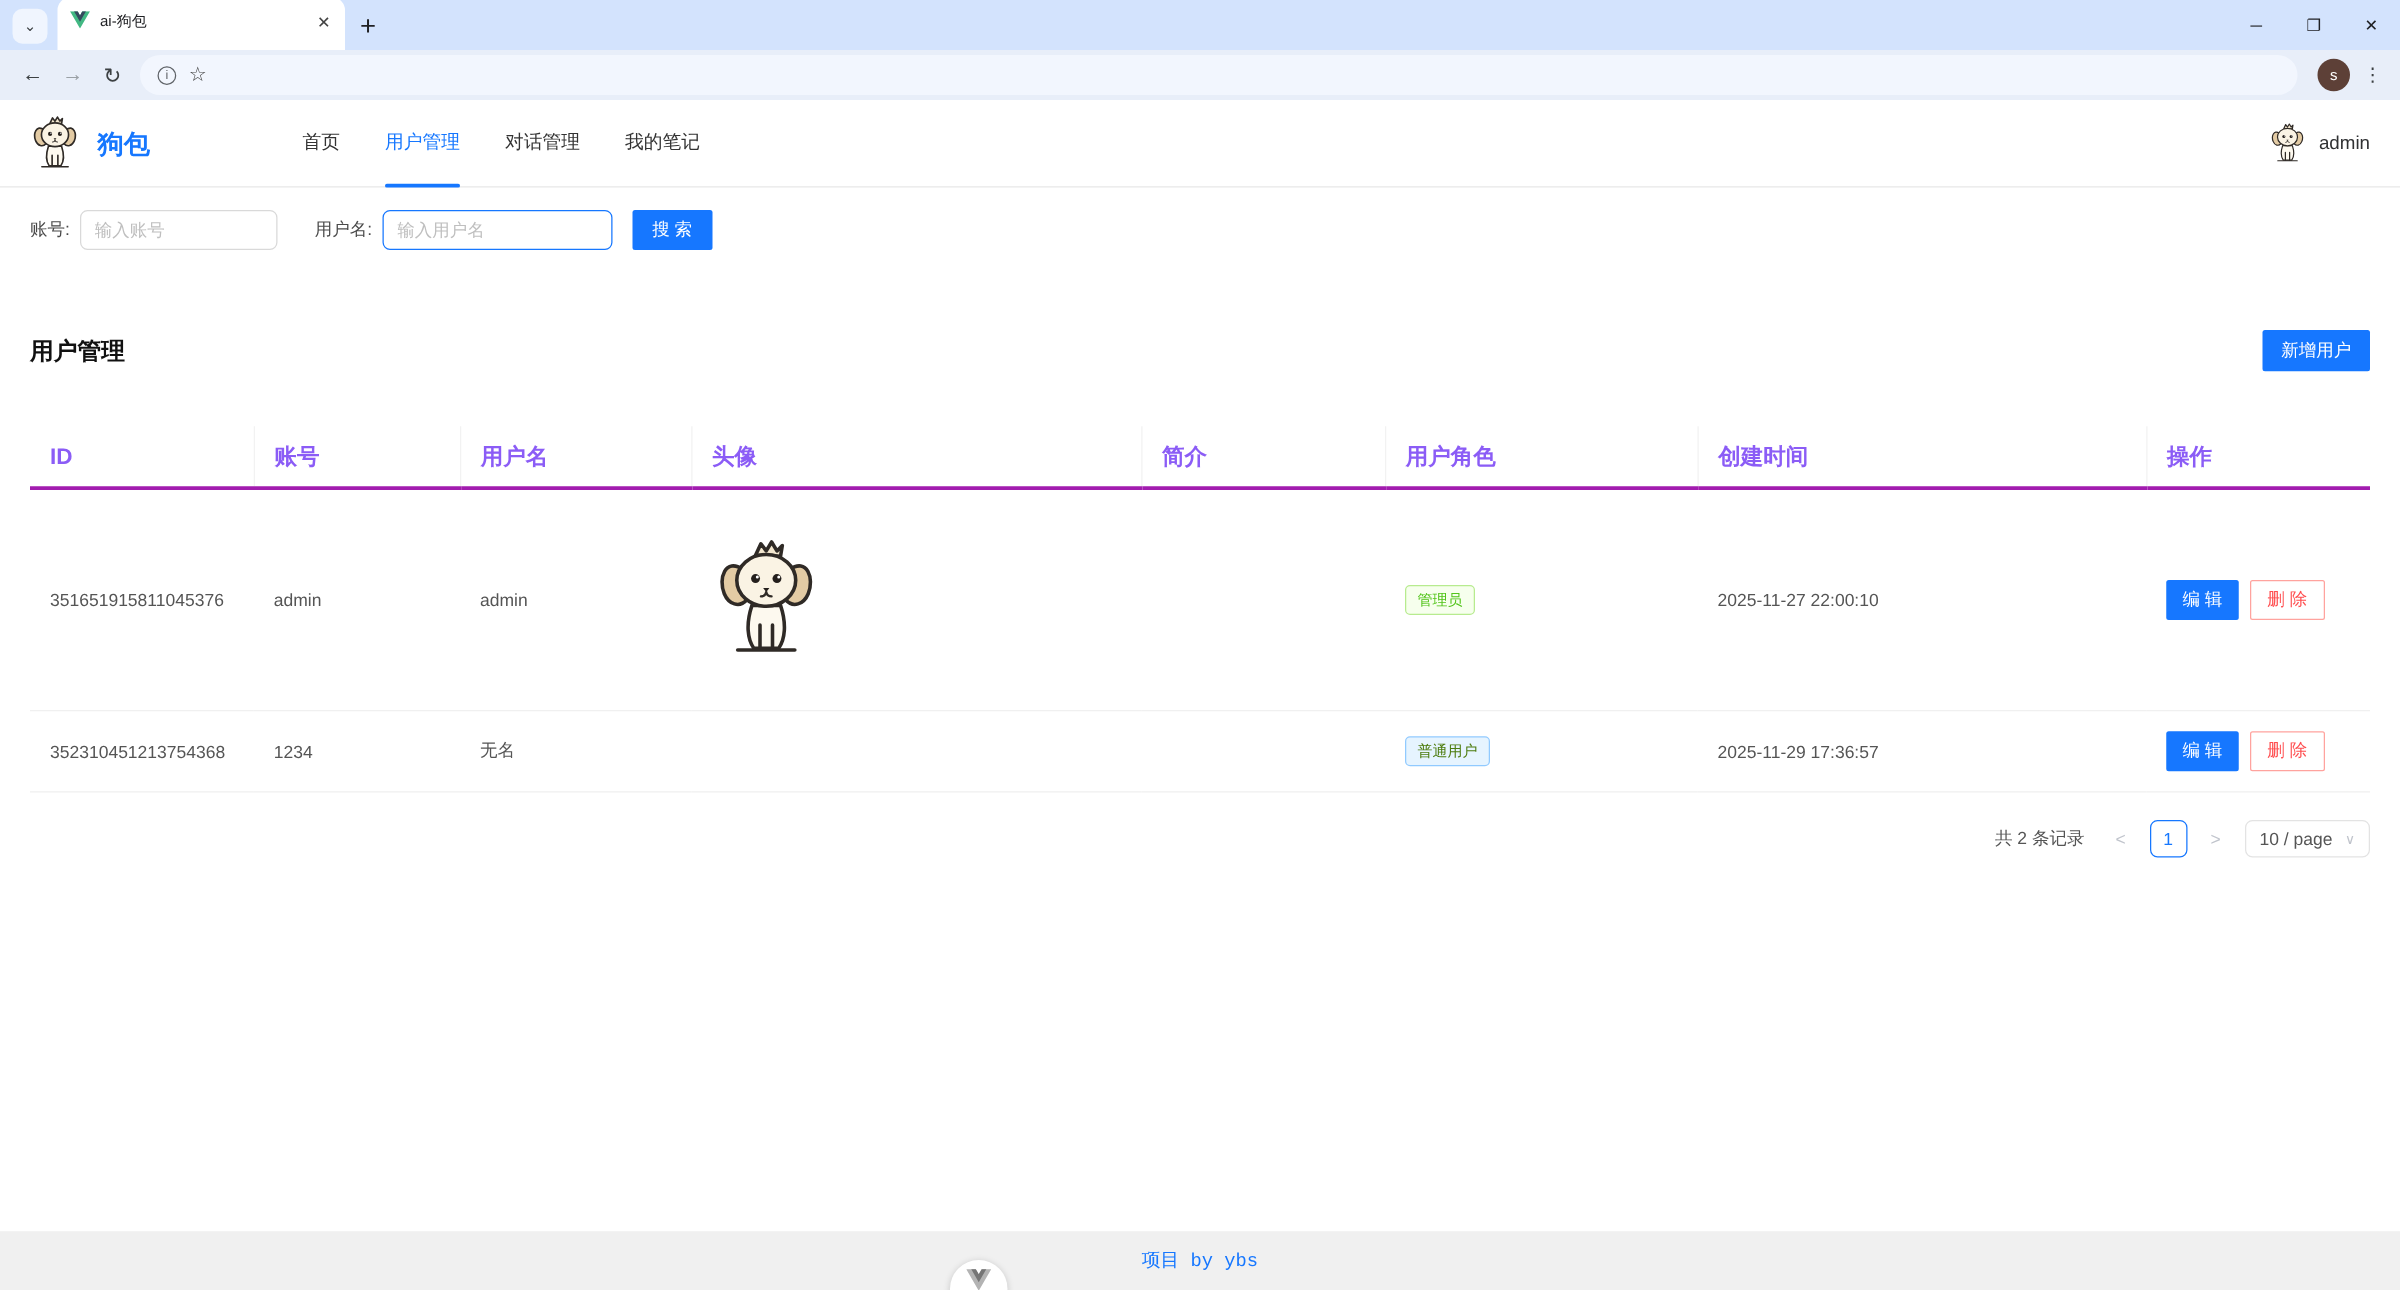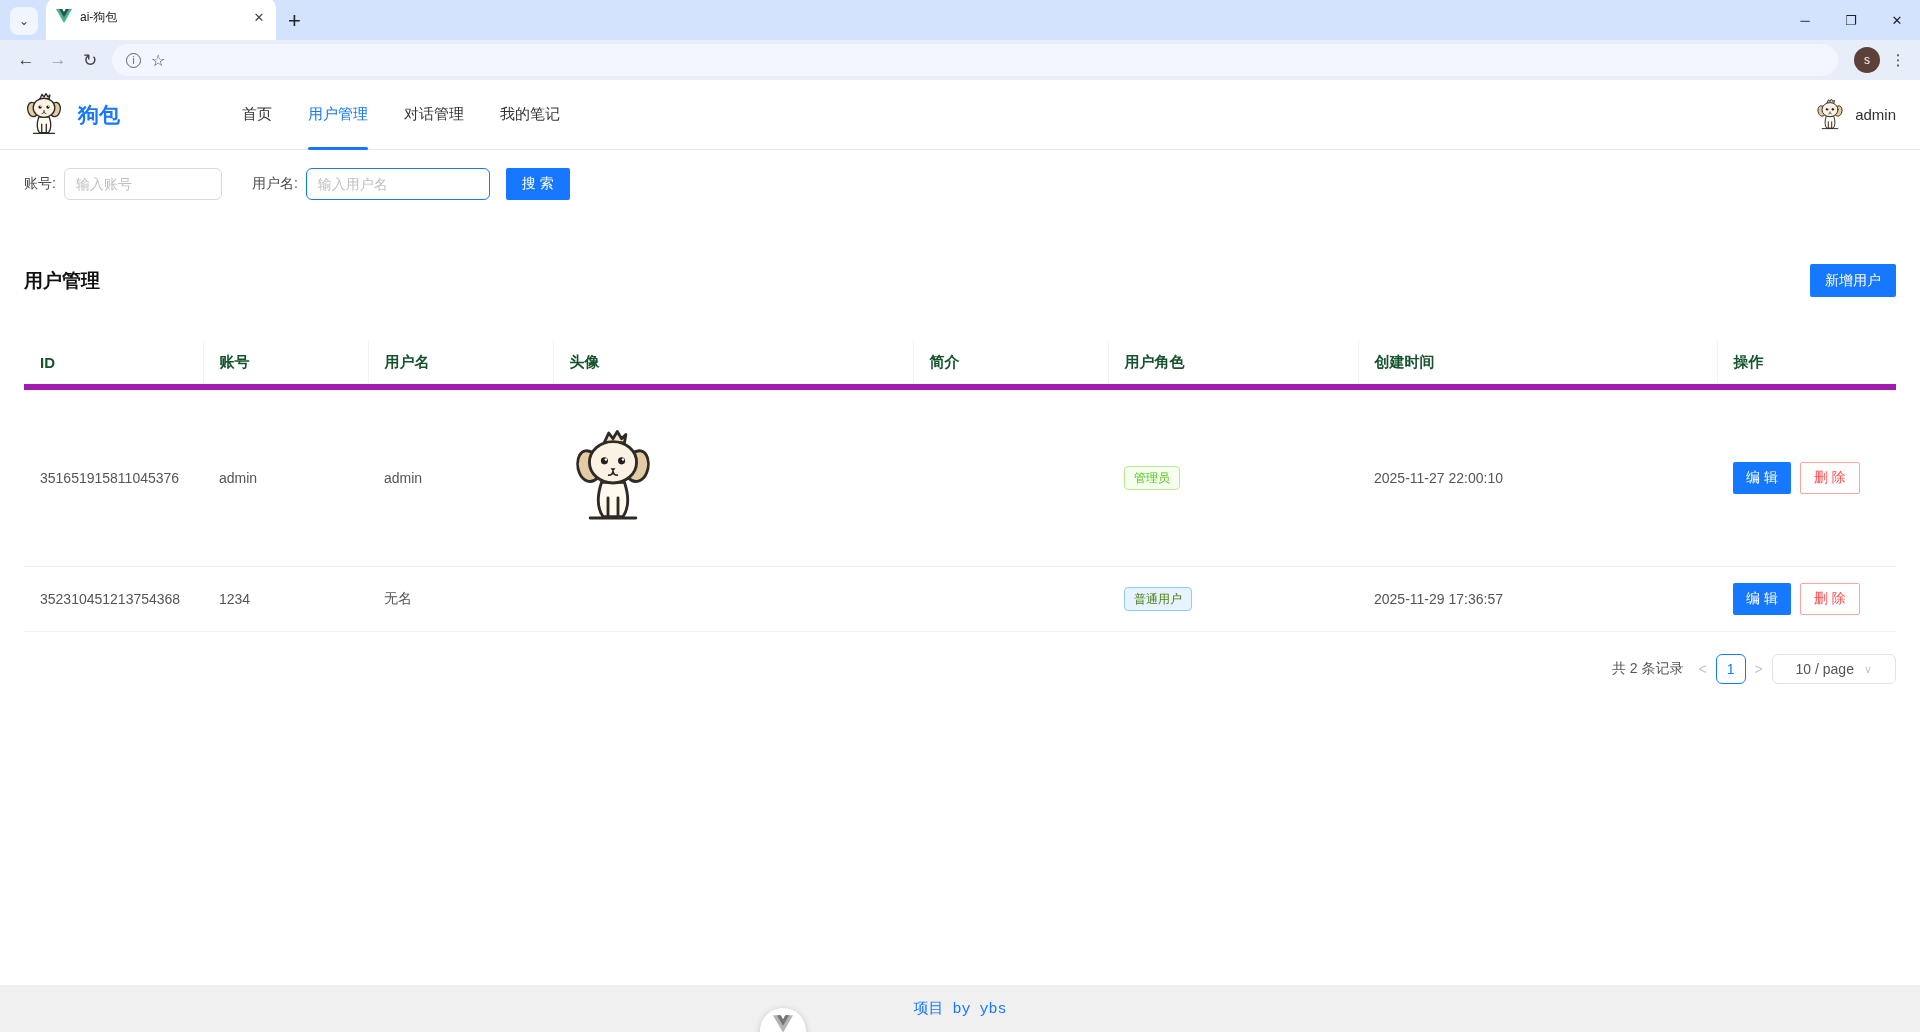--- a/index.html
+++ b/index.html
@@ -54,37 +54,37 @@
   .btn-primary { background:#1677ff; color:#fff; border:none; padding:0 16px; }
   .search-btn { margin-left:16px; }
 
   
   .content { padding:0 24px; }
   .section-head { display:flex; justify-content:space-between; align-items:center; margin-top:64px; }
   .section-title { font-size:19px; font-weight:700; color:#111; }
   .add-user-btn { padding:0 15px; height:33px; }
 
   table.user-table { width:100%; border-collapse:collapse; table-layout:fixed; margin-top:44px; }
-  .user-table th { text-align:left; font-size:15px; font-weight:700; color:#14532d; padding:12px 16px;
-    border-bottom:6px solid #a21caf; }
+  .user-table th { text-align:left; font-size:18px; font-weight:700; color:#8b5cf6; padding:12px 16px;
+    border-bottom:3px solid #a21caf; }
   .user-table th:not(:last-child) { border-right:1px solid #f2f2f2; }
   .user-table td { font-size:14px; color:#555; padding:16px; border-bottom:1px solid #f0f0f0; vertical-align:middle; }
   .puppy-avatar-lg svg { width:88px; height:100px; display:block; margin:22px 0; }
   .tag { display:inline-block; font-size:12px; height:24px; line-height:22px; padding:0 9px; border-radius:4px; white-space:nowrap; }
   .tag-success { color:#52c41a; background:#f6ffed; border:1px solid #b7eb8f; }
   .tag-primary { color:#4d7c0f; background:#e6f4ff; border:1px solid #91caff; }
   .btn-edit { padding:0 13px; }
   .btn-delete { background:#fff; color:#ff4d4f; border:1px solid #ffa39e; padding:0 13px; margin-left:9px; }
 
-  .pagination { display:flex; justify-content:flex-end; align-items:center; margin-top:22px; font-size:14px; color:#555; }
+  .pagination { display:flex; justify-content:flex-end; align-items:center; gap:10px; margin-top:22px; font-size:14px; color:#555; }
   .page-total { margin-right:6px; }
   .page-arrow { color:#c0c4cc; font-size:14px; width:26px; text-align:center; cursor:pointer; }
   .page-number { width:30px; height:30px; line-height:28px; text-align:center; border:1px solid #1677ff; color:#1677ff;
     border-radius:6px; background:#fff; cursor:pointer; }
-  .page-size { height:30px; border:1px solid #e3e3e3; border-radius:6px; padding:0 23px; display:flex; align-items:center;
+  .page-size { height:30px; border:1px solid #e3e3e3; border-radius:6px; padding:0 11px; display:flex; align-items:center;
     gap:10px; color:#555; background:#fff; cursor:pointer; }
   .page-size .chev { color:#c0c4cc; font-size:11px; }
 
   
   .footer { position:absolute; left:0; right:0; bottom:0; height:47px; background:#f0f0f0; display:flex;
     align-items:center; justify-content:center; font-size:15px; color:#1677ff;font-family:Liberation Mono, monospace; }
   .devtools-fab { position:absolute; left:760px; top:1008px; width:46px; height:46px; border-radius:50%;
     background:#fff; box-shadow:0 1px 6px rgba(0,0,0,.18); display:flex; justify-content:center; }
   .devtools-fab svg { width:20px; height:18px; margin-top:7px; }
 </style>

